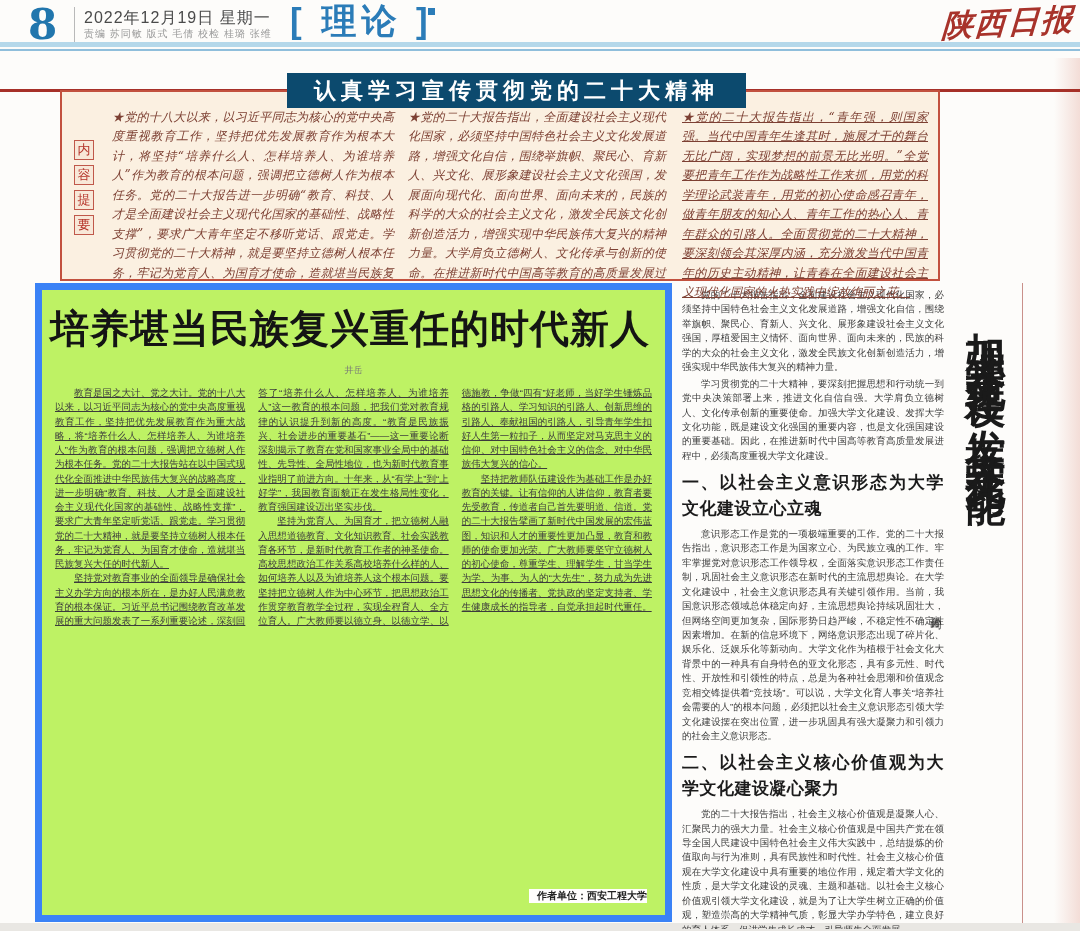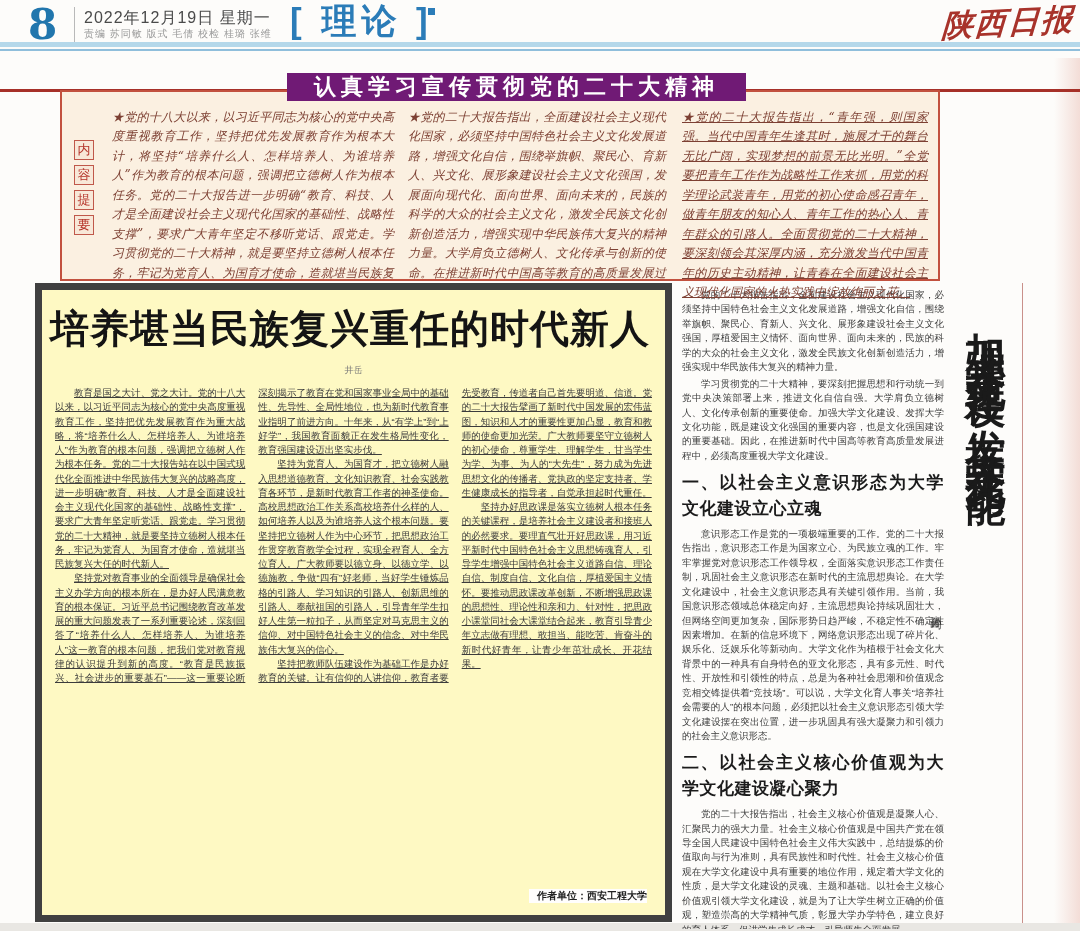--- a/index.html
+++ b/index.html
@@ -17,34 +17,34 @@
   .section-marker{position:absolute;left:428px;top:8px;width:7px;height:7px;background:#2b7cb8;}
   .masthead{position:absolute;right:6px;top:2px;font-size:31px;font-weight:bold;color:#a8332b;
             font-family:"DejaVu Serif",serif;font-style:italic;transform:skewX(-6deg) rotate(-3deg);
             letter-spacing:2px;}
   .blue-rule-a{position:absolute;left:0;top:42px;width:100%;height:5px;background:#b5d8ea;}
   .blue-rule-b{position:absolute;left:0;top:49px;width:100%;height:2px;background:#8fbedb;}
   
   .red-line{position:absolute;left:0;top:89px;width:100%;height:3px;background:#a63028;z-index:1;}
   .summary-box{position:absolute;left:60px;top:90px;width:880px;height:191px;background:#fbf0e1;
                border:2px solid #c2513f;z-index:2;}
-  .banner{position:absolute;left:287px;top:73px;width:459px;height:28px;background:#701a75;z-index:3;
+  .banner{position:absolute;left:287px;top:73px;width:459px;height:35px;background:#0c4a6e;z-index:3;
           display:flex;align-items:center;justify-content:center;text-align:center;}
   .banner span{color:#fff;font-size:22px;font-weight:bold;letter-spacing:5px;}
   .summary-label{position:absolute;left:12px;top:48px;display:flex;flex-direction:column;gap:5px;}
   .summary-label span{width:20px;height:20px;border:1px solid #c0584a;color:#b5342a;font-size:13px;
                       display:flex;align-items:center;justify-content:center;background:#f8e8d8;}
   .sum-col{position:absolute;top:16px;font-size:12px;line-height:1.62;color:#7d4033;
            font-family:"DejaVu Serif",serif;font-style:italic;text-align:justify;}
   .sum-col.c1{left:50px;width:282px;}
   .sum-col.c2{left:346px;width:258px;}
   .sum-col.c3{left:620px;width:246px;text-decoration:underline;}
   
-  .red-box{position:absolute;left:35px;top:283px;width:637px;height:639px;border:7px solid #404040;
-           background:#fef9c3;z-index:2;}
+  .red-box{position:absolute;left:35px;top:283px;width:637px;height:639px;border:7px solid #3b82f6;
+           background:#bef264;z-index:2;}
   .headline{margin:12px 8px 0 8px;font-size:39px;font-weight:900;color:#141414;letter-spacing:1px;
             white-space:nowrap;}
   .byline{text-align:center;font-size:9px;color:#777;margin-top:8px;}
   .article-body{position:absolute;left:13px;right:13px;top:96px;bottom:12px;overflow:hidden;
                 column-count:3;column-gap:13px;font-size:9.5px;line-height:1.5;color:#3c3c3c;
                 text-align:justify;text-decoration:underline;}
   .article-body p{margin:0;text-indent:2em;}
   .credit{position:absolute;right:18px;bottom:12px;font-size:10px;font-weight:bold;color:#222;
           background:#fffefd;padding-left:8px;z-index:3;}
   
@@ -96,21 +96,20 @@
   </div>
 
   <div class="red-box">
     <div class="headline">培养堪当民族复兴重任的时代新人</div>
     <div class="byline">井岳</div>
     <div class="article-body">
       <p>教育是国之大计、党之大计。党的十八大以来，以习近平同志为核心的党中央高度重视教育工作，坚持把优先发展教育作为重大战略，将“培养什么人、怎样培养人、为谁培养人”作为教育的根本问题，强调把立德树人作为根本任务。党的二十大报告站在以中国式现代化全面推进中华民族伟大复兴的战略高度，进一步明确“教育、科技、人才是全面建设社会主义现代化国家的基础性、战略性支撑”，要求广大青年坚定听党话、跟党走。学习贯彻党的二十大精神，就是要坚持立德树人根本任务，牢记为党育人、为国育才使命，造就堪当民族复兴大任的时代新人。</p>
       <p>坚持党对教育事业的全面领导是确保社会主义办学方向的根本所在，是办好人民满意教育的根本保证。习近平总书记围绕教育改革发展的重大问题发表了一系列重要论述，深刻回答了“培养什么人、怎样培养人、为谁培养人”这一教育的根本问题，把我们党对教育规律的认识提升到新的高度。“教育是民族振兴、社会进步的重要基石”——这一重要论断深刻揭示了教育在党和国家事业全局中的基础性、先导性、全局性地位，也为新时代教育事业指明了前进方向。十年来，从“有学上”到“上好学”，我国教育面貌正在发生格局性变化，教育强国建设迈出坚实步伐。</p>
       <p>坚持为党育人、为国育才，把立德树人融入思想道德教育、文化知识教育、社会实践教育各环节，是新时代教育工作者的神圣使命。高校思想政治工作关系高校培养什么样的人、如何培养人以及为谁培养人这个根本问题。要坚持把立德树人作为中心环节，把思想政治工作贯穿教育教学全过程，实现全程育人、全方位育人。广大教师要以德立身、以德立学、以德施教，争做“四有”好老师，当好学生锤炼品格的引路人、学习知识的引路人、创新思维的引路人、奉献祖国的引路人，引导青年学生扣好人生第一粒扣子，从而坚定对马克思主义的信仰、对中国特色社会主义的信念、对中华民族伟大复兴的信心。</p>
       <p>坚持把教师队伍建设作为基础工作是办好教育的关键。让有信仰的人讲信仰，教育者要先受教育，传道者自己首先要明道、信道。党的二十大报告擘画了新时代中国发展的宏伟蓝图，知识和人才的重要性更加凸显，教育和教师的使命更加光荣。广大教师要坚守立德树人的初心使命，尊重学生、理解学生，甘当学生为学、为事、为人的“大先生”，努力成为先进思想文化的传播者、党执政的坚定支持者、学生健康成长的指导者，自觉承担起时代重任。</p>
-      <p>坚持办好思政课是落实立德树人根本任务的关键课程，是培养社会主义建设者和接班人的必然要求。要理直气壮开好思政课，用习近平新时代中国特色社会主义思想铸魂育人，引导学生增强中国特色社会主义道路自信、理论自信、制度自信、文化自信，厚植爱国主义情怀。要推动思政课改革创新，不断增强思政课的思想性、理论性和亲和力、针对性，把思政小课堂同社会大课堂结合起来，教育引导青少年立志做有理想、敢担当、能吃苦、肯奋斗的新时代好青年，让青少年茁壮成长、开花结果。</p>
     </div>
     <div class="credit">作者单位：西安工程大学</div>
   </div>
 
   <div class="right-col">
     <p>党的二十大报告指出，全面建设社会主义现代化国家，必须坚持中国特色社会主义文化发展道路，增强文化自信，围绕举旗帜、聚民心、育新人、兴文化、展形象建设社会主义文化强国，厚植爱国主义情怀、面向世界、面向未来的，民族的科学的大众的社会主义文化，激发全民族文化创新创造活力，增强实现中华民族伟大复兴的精神力量。</p>
     <p>学习贯彻党的二十大精神，要深刻把握思想和行动统一到党中央决策部署上来，推进文化自信自强。大学肩负立德树人、文化传承创新的重要使命。加强大学文化建设、发挥大学文化功能，既是建设文化强国的重要内容，也是文化强国建设的重要基础。因此，在推进新时代中国高等教育高质量发展进程中，必须高度重视大学文化建设。</p>
     <h3>一、以社会主义意识形态为大学文化建设立心立魂</h3>
     <p>意识形态工作是党的一项极端重要的工作。党的二十大报告指出，意识形态工作是为国家立心、为民族立魂的工作。牢牢掌握党对意识形态工作领导权，全面落实意识形态工作责任制，巩固社会主义意识形态在新时代的主流思想舆论。在大学文化建设中，社会主义意识形态具有关键引领作用。当前，我国意识形态领域总体稳定向好，主流思想舆论持续巩固壮大，但网络空间更加复杂，国际形势日趋严峻，不稳定性不确定性因素增加。在新的信息环境下，网络意识形态出现了碎片化、娱乐化、泛娱乐化等新动向。大学文化作为植根于社会文化大背景中的一种具有自身特色的亚文化形态，具有多元性、时代性、开放性和引领性的特点，总是为各种社会思潮和价值观念竞相交锋提供着“竞技场”。可以说，大学文化育人事关“培养社会需要的人”的根本问题，必须把以社会主义意识形态引领大学文化建设摆在突出位置，进一步巩固具有强大凝聚力和引领力的社会主义意识形态。</p>
     <h3>二、以社会主义核心价值观为大学文化建设凝心聚力</h3>

